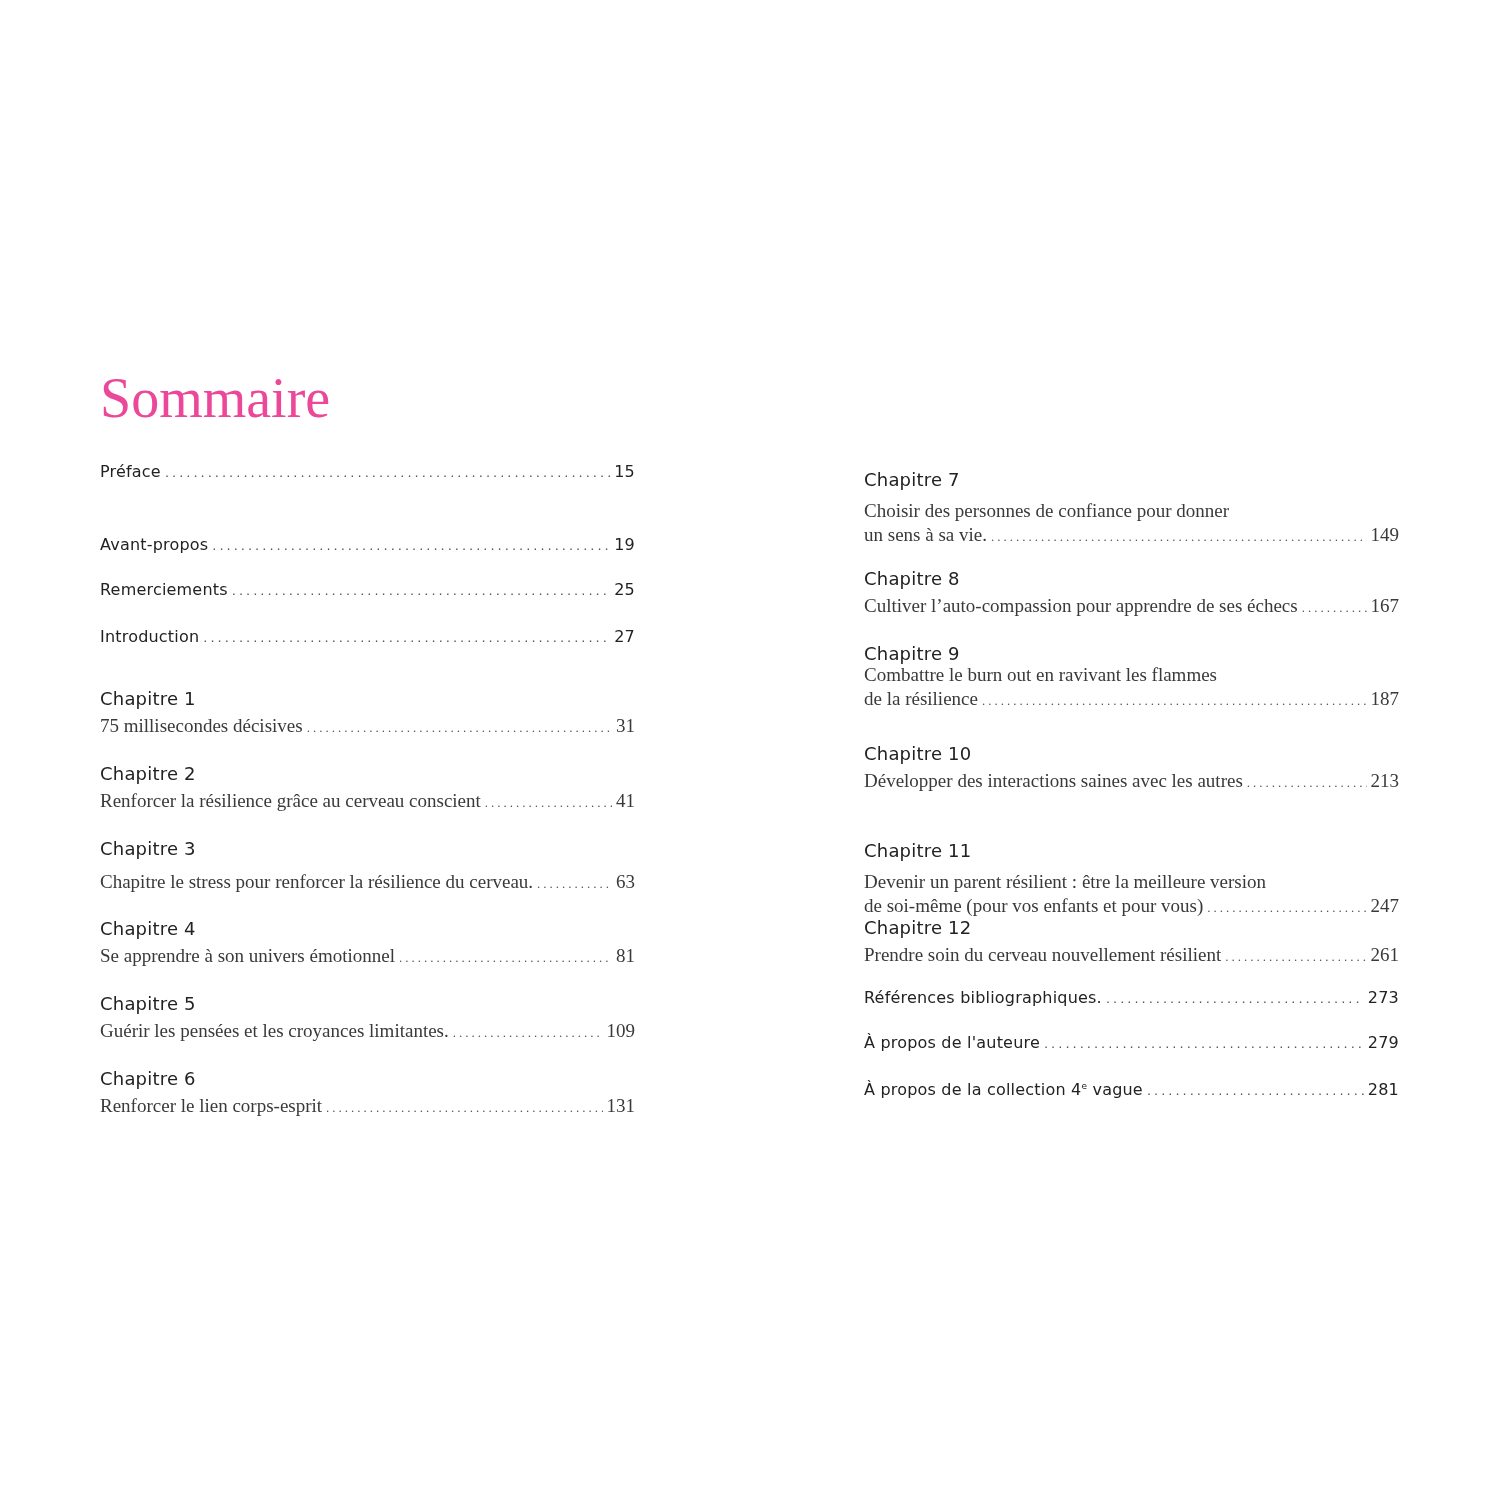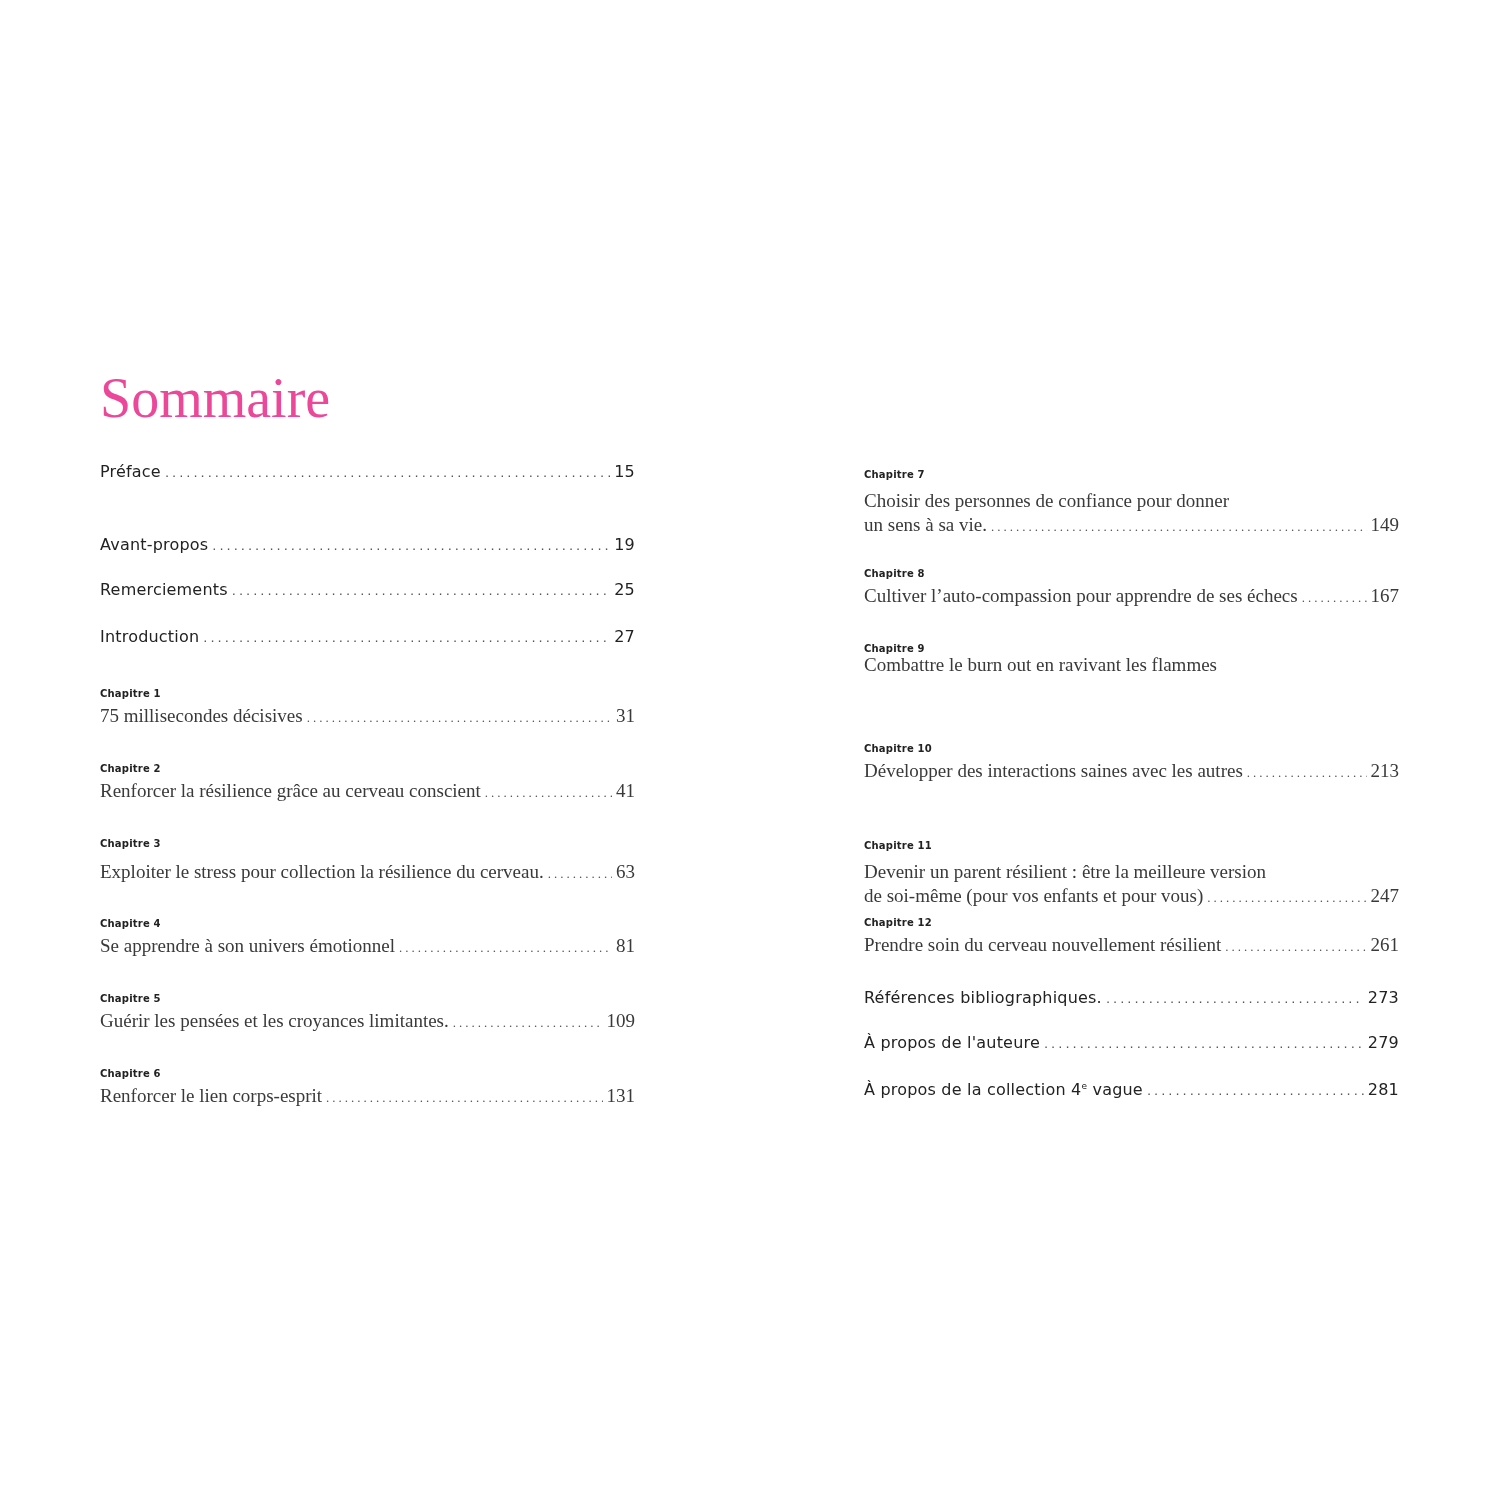--- a/index.html
+++ b/index.html
@@ -71,25 +71,24 @@
     }
     .dots::before {
       content: "..................................................................................................................................................................................";
     }
     .page {
       flex: 0 0 auto;
       white-space: nowrap;
     }
     .chap-label {
       font-family: "DejaVu Sans", sans-serif;
-      font-size: 10px;
+      font-size: 18px;
       color: #222;
       letter-spacing: 0.2px;
       margin-bottom: 6px;
-      font-weight: bold;
     }
     .line1 {
       font-family: "Liberation Serif", serif;
       font-size: 19px;
       color: #3a3a3a;
       white-space: nowrap;
       margin-bottom: 2px;
     }
     sup {
       font-size: 9px;
@@ -150,21 +149,21 @@
     <div class="row serif">
       <span class="label">Renforcer la résilience grâce au cerveau conscient</span>
       <span class="dots"></span>
       <span class="page">41</span>
     </div>
   </div>
 
   <div class="entry" style="top:838px;">
     <div class="chap-label" style="margin-bottom:12px;">Chapitre 3</div>
     <div class="row serif">
-      <span class="label">Exploiter le stress pour collection la résilience du cerveau.</span>
+      <span class="label">Chapitre le stress pour renforcer la résilience du cerveau.</span>
       <span class="dots"></span>
       <span class="page">63</span>
     </div>
   </div>
 
   <div class="entry" style="top:918px;">
     <div class="chap-label">Chapitre 4</div>
     <div class="row serif">
       <span class="label">Se apprendre à son univers émotionnel</span>
       <span class="dots"></span>
@@ -208,20 +207,25 @@
     <div class="row serif">
       <span class="label">Cultiver l’auto-compassion pour apprendre de ses échecs</span>
       <span class="dots"></span>
       <span class="page">167</span>
     </div>
   </div>
 
   <div class="entry" style="top:643px;">
     <div class="chap-label" style="margin-bottom:0;">Chapitre 9</div>
     <div class="line1">Combattre le burn out en ravivant les flammes</div>
+    <div class="row serif">
+      <span class="label">de la résilience</span>
+      <span class="dots"></span>
+      <span class="page">187</span>
+    </div>
   </div>
 
   <div class="entry" style="top:743px;">
     <div class="chap-label">Chapitre 10</div>
     <div class="row serif">
       <span class="label">Développer des interactions saines avec les autres</span>
       <span class="dots"></span>
       <span class="page">213</span>
     </div>
   </div>

